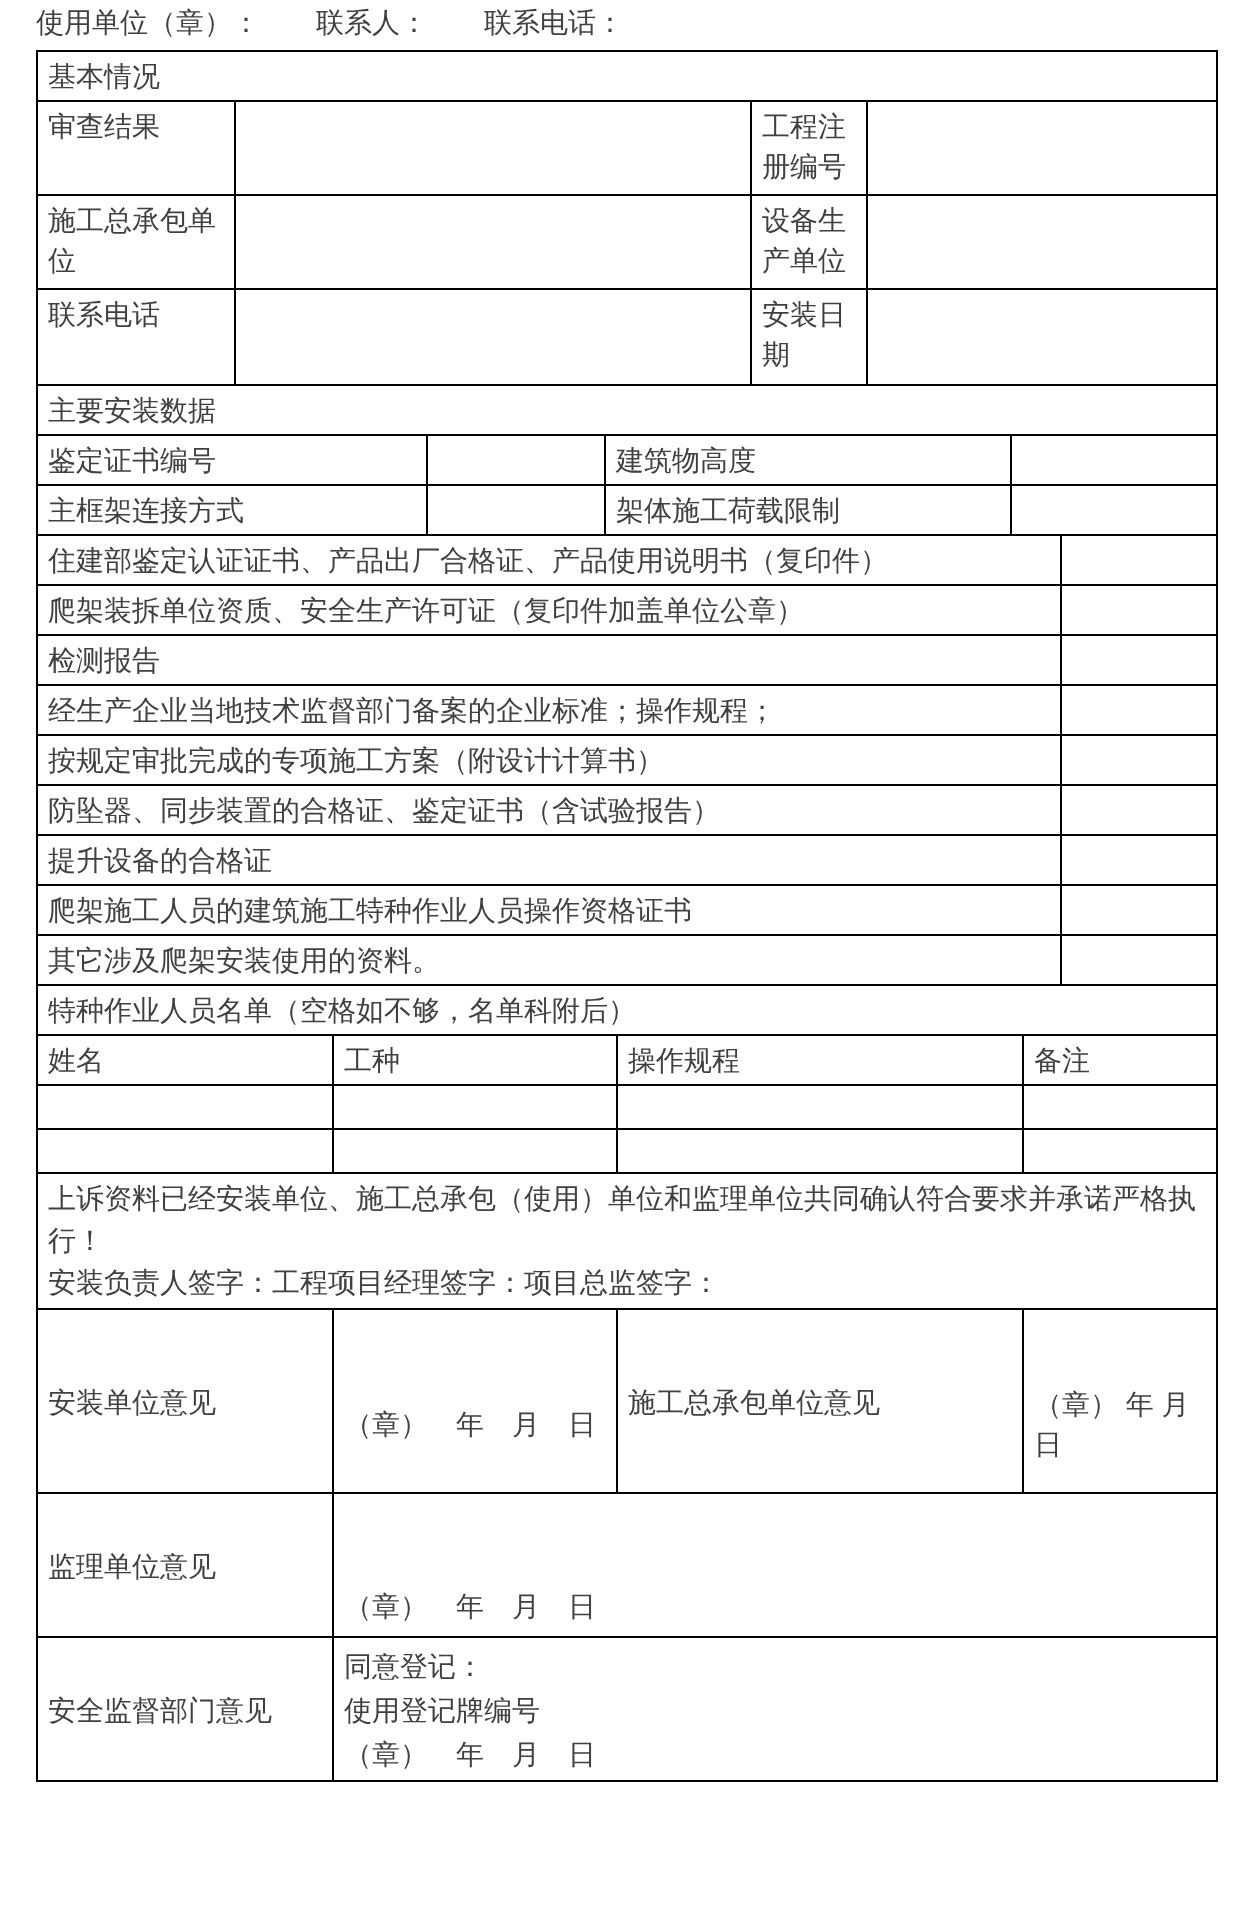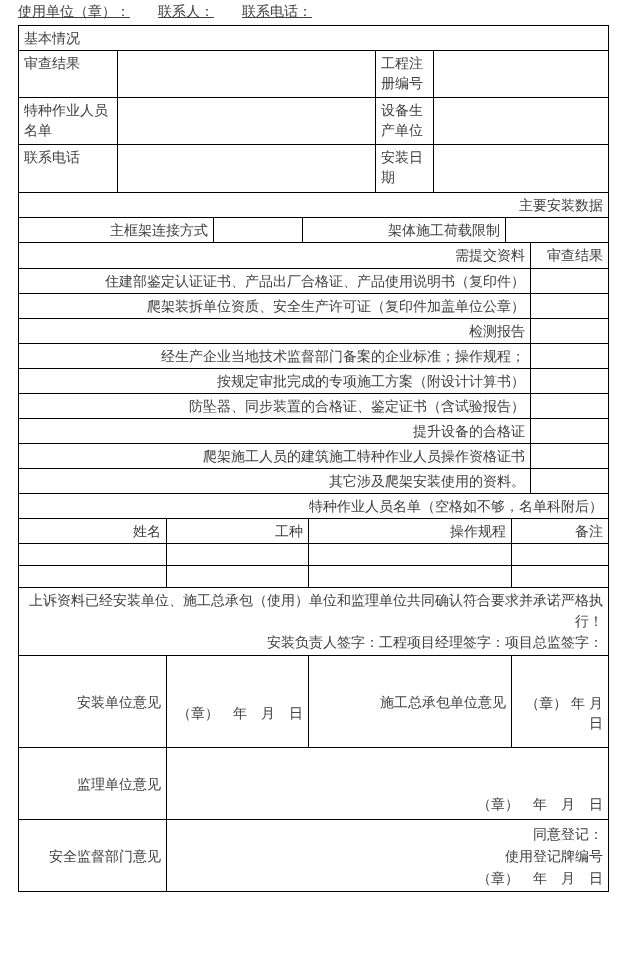--- a/index.html
+++ b/index.html
@@ -14,29 +14,28 @@
     padding:2px 19px 0 18px;
     overflow:hidden;
   }
   .header-line {
     height:20px;
     display:flex;
     align-items:center;
     gap:28px;
     margin-bottom:3px;
     white-space:nowrap;
-    text-decoration:underline;
   }
   table.t {
     border-collapse:collapse;
     table-layout:fixed;
     width:590px;
     padding-left:24px;
   }
-  table.t + table.t { margin-top:-1px;text-align:right; }
+  table.t + table.t { margin-top:-1px; }
   td {
     border:1px solid #000000;
     padding:2px 5px;
     vertical-align:top;
     line-height:20px;
     font-size:14px;
     color:#404040;
     word-break:break-all;
     overflow:hidden;
   }
@@ -69,21 +68,21 @@
         <tr style="height:24px">
       <td class="sec" colspan="4">基本情况</td>
     </tr>
     <tr style="height:47px">
       <td>审查结果</td>
       <td></td>
       <td>工程注册编号</td>
       <td></td>
     </tr>
     <tr style="height:47px">
-      <td>特种作业人员名单</td>
+      <td>施工总承包单位</td>
       <td></td>
       <td>设备生产单位</td>
       <td></td>
     </tr>
     <tr style="height:48px">
       <td>联系电话</td>
       <td></td>
       <td>安装日期</td>
       <td></td>
     </tr>
@@ -95,38 +94,40 @@
         <col style="width:195px">
         <col style="width:89px">
         <col style="width:203px">
         <col style="width:103px">
       </colgroup>
     <tbody>
         <tr style="height:24px">
       <td class="sec" colspan="4">主要安装数据</td>
     </tr>
     <tr style="height:25px">
+      <td>鉴定证书编号</td>
+      <td></td>
+      <td>建筑物高度</td>
+      <td></td>
+    </tr>
+    <tr style="height:25px">
       <td>主框架连接方式</td>
       <td></td>
       <td>架体施工荷载限制</td>
       <td></td>
     </tr>
   </tbody>
     </table>
 
   <table class="t">
     <colgroup>
         <col style="width:512px">
         <col style="width:78px">
       </colgroup>
     <tbody>
-        <tr style="height:26px">
-      <td>需提交资料</td>
-      <td>审查结果</td>
-    </tr>
     <tr style="height:24px">
       <td>住建部鉴定认证证书、产品出厂合格证、产品使用说明书（复印件）</td>
       <td></td>
     </tr>
     <tr style="height:24px">
       <td>爬架装拆单位资质、安全生产许可证（复印件加盖单位公章）</td>
       <td></td>
     </tr>
     <tr style="height:24px">
       <td>检测报告</td>

